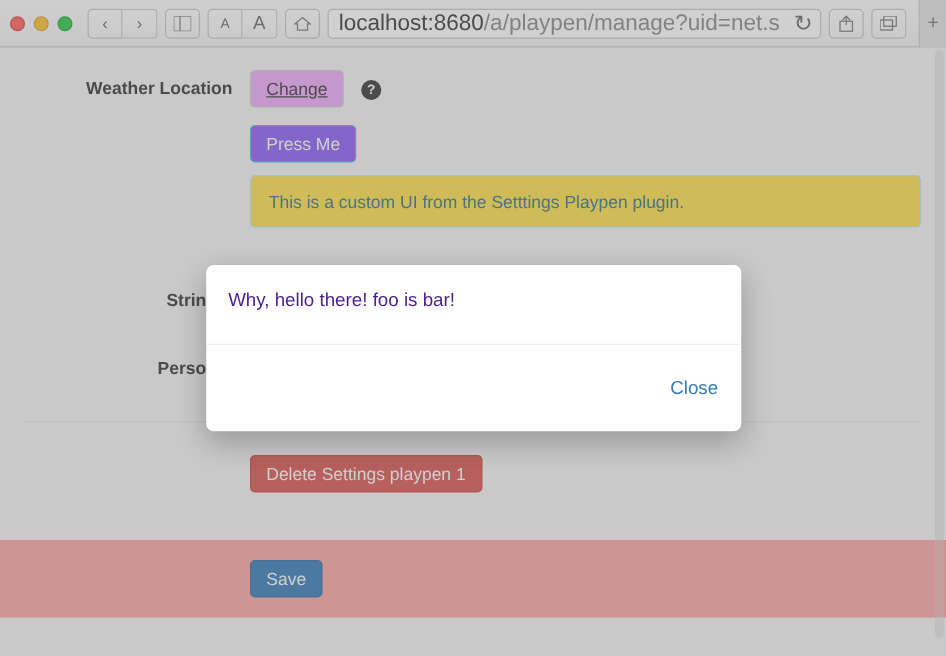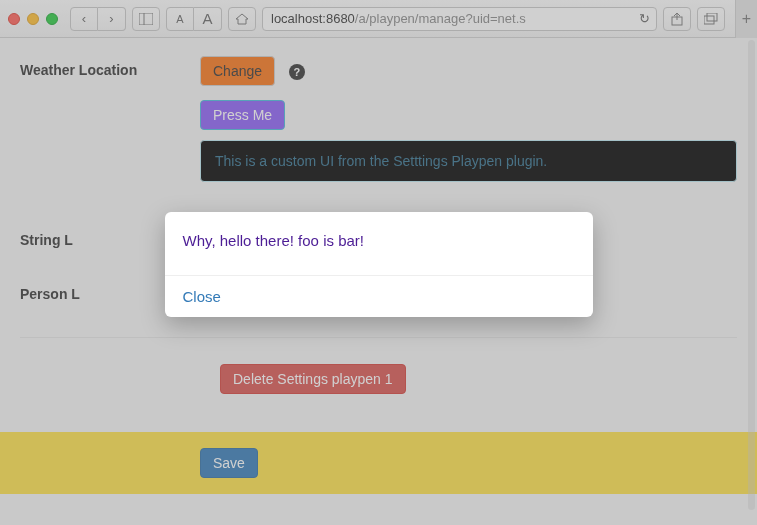--- a/index.html
+++ b/index.html
@@ -35,76 +35,76 @@
   display: flex; align-items: center; justify-content: center;
   font-size: 13px; color: #666;
 }
 .btn-group .tb-btn:first-child { border-radius: 4px 0 0 4px; }
 .btn-group .tb-btn:last-child { border-radius: 0 4px 4px 0; border-left: none; }
 .tb-btn.single { border-radius: 4px; }
 .url-bar {
   flex: 1; height: 24px;
   background: #fff; border: 1px solid #c8c8c8; border-radius: 4px;
   display: flex; align-items: center; padding: 0 26px 0 8px;
-  font-size: 13px; color: #888; position: relative;
+  font-size: 18px; color: #888; position: relative;
   overflow: hidden; white-space: nowrap;
 }
 .url-bar b { color: #333; font-weight: 500; }
 .url-bar .reload { position: absolute; right: 6px; color: #666; }
 .tab-plus {
   width: 22px; height: 38px; background: #e4e4e4;
   border-left: 1px solid #cfcfcf;
   display: flex; align-items: center; justify-content: center;
   color: #777; font-size: 16px; margin-left: 4px; margin-right:-8px;
 }
 
 .page {
   padding: 18px 20px 0 20px;
   height: 487px;
   overflow-y: auto;
   position: relative;
 }
 .row { display: flex; margin-bottom: 14px; }
-.label-col { width: 180px; text-align: left; padding-right: 14px; font-weight: 600; color: #333; padding-top: 6px;}
+.label-col { width: 180px; text-align: right; padding-right: 14px; font-weight: 600; color: #333; padding-top: 6px;}
 .field-col { flex: 1; }
 .btn {
   display: inline-block; padding: 6px 12px;
   border: 1px solid #ccc; border-radius: 4px;
   background: #fff; color: #333; cursor: pointer;
   font-size: 14px;
 }
-.btn-default { background:#f97316; border-color:#ccc; }
+.btn-default { background:#f0abfc; border-color:#ccc;text-decoration:underline; }
 .btn-info { background:#8b5cf6; border-color:#46b8da; color:#fff; }
-.btn-danger { background:#d9534f; border-color:#d43f3a; color:#fff;margin-left:20px; }
+.btn-danger { background:#d9534f; border-color:#d43f3a; color:#fff; }
 .btn-primary { background:#337ab7; border-color:#2e6da4; color:#fff; }
 .help-icon {
   display:inline-flex; width:16px; height:16px; border-radius:50%;
   background:#333; color:#fff; align-items:center; justify-content:center;
   font-size:11px; font-weight:bold; margin-left:10px; vertical-align: middle;
 }
 .alert-info {
-  background:#000000; border:1px solid #bce8f1; color:#31708f;
+  background:#fde047; border:1px solid #bce8f1; color:#31708f;
   padding:12px 14px; border-radius:4px; margin-top:10px;
 }
 hr { border:none; border-top:1px solid #e5e5e5; margin: 26px 0; }
 .footer-bar {
-  background:#fde047; padding:16px 0 16px 200px; margin: 0 -20px;
+  background:#fca5a5; padding:16px 0 16px 200px; margin: 0 -20px;
 }
 
 .overlay {
   position:absolute; inset:0; background:rgba(120,120,120,0.35);
 }
 .modal {
   position:absolute; top:212px; left:50%; transform:translateX(-50%);
   width:428px; background:#fff; border-radius:6px;
   box-shadow:0 8px 24px rgba(0,0,0,0.25);
   overflow:hidden;
 }
 .modal-body { padding:20px 18px 26px 18px; color:#4c1d95; font-size:15px;}
-.modal-footer { border-top:1px solid #eee; padding:12px 18px; text-align:left; }
+.modal-footer { border-top:1px solid #eee; padding:26px 18px; text-align:right; }
 .modal-footer a { color:#337ab7; text-decoration:none; font-size:15px; cursor:pointer; }
 
 .scroll-hint { position:absolute; right:2px; top:40px; width:7px; height:470px; background:#d0d0d0; border-radius:4px; opacity:.4;}
 </style>
 </head>
 <body>
 
 <div class="chrome">
   <div class="traffic">
     <div class="dot red"></div>

